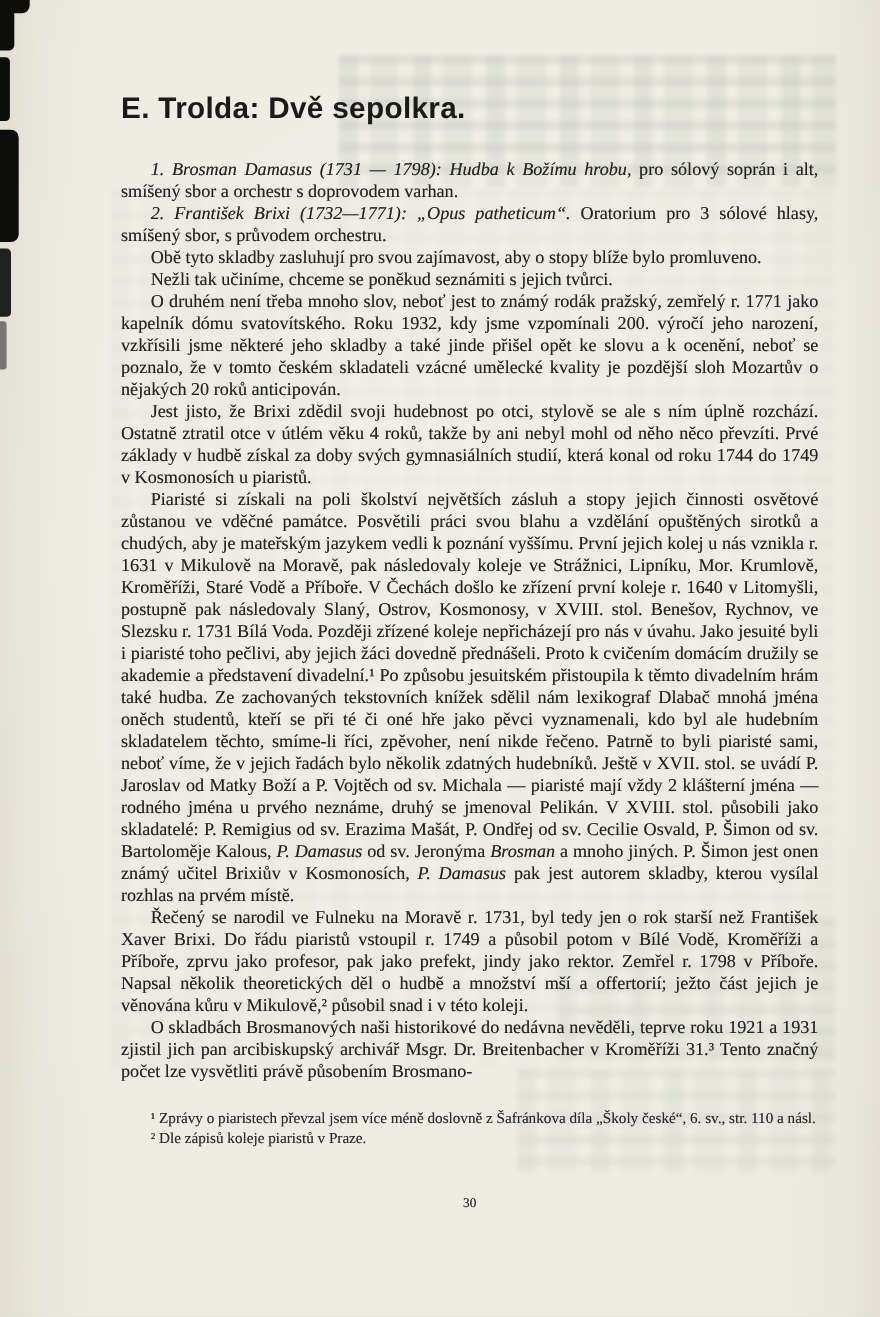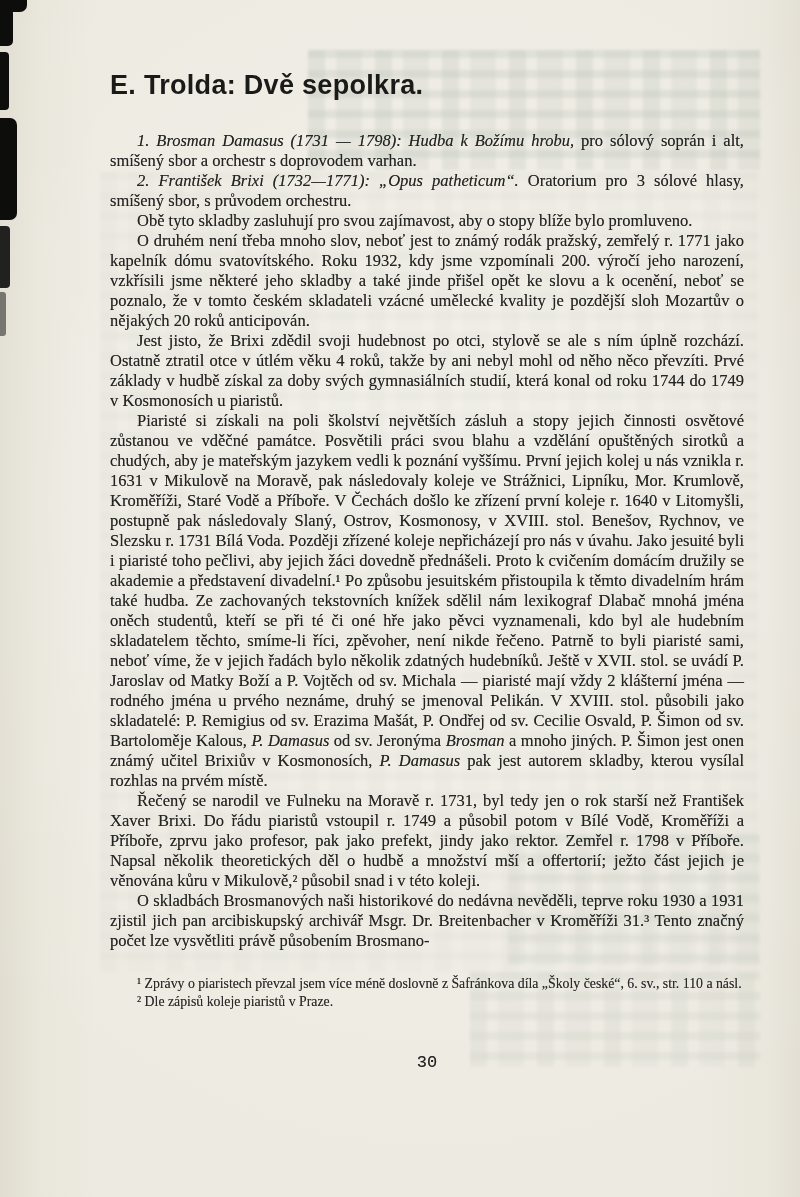--- a/index.html
+++ b/index.html
@@ -27,21 +27,21 @@
   .bleed-foot{left:470px;top:972px;width:290px;height:95px;opacity:.22;}
   
   .mark{position:absolute;left:0;background:#0d0d0c;filter:blur(.6px);}
   .mark-1{top:0;width:27px;height:12px;border-radius:0 0 7px 0;}
   .mark-2{top:8px;width:13px;height:38px;border-radius:0 5px 5px 0;}
   .mark-3{top:52px;width:9px;height:58px;border-radius:0 4px 4px 0;}
   .mark-4{top:118px;width:17px;height:102px;border-radius:0 7px 7px 0;}
   .mark-5{top:226px;width:10px;height:62px;border-radius:0 4px 4px 0;opacity:.9;}
   .mark-6{top:292px;width:6px;height:44px;border-radius:0 3px 3px 0;opacity:.5;}
 
-  .content{position:absolute;left:110px;top:70px;width:634px;}
+  .content{position:absolute;left:110px;top:83px;width:634px;}
   .title{
     font-family:"Liberation Sans",sans-serif;
     font-size:27px;font-weight:700;letter-spacing:.3px;
     color:#1a1a19;margin:0 0 30px 0;
   }
   .body-text p{
     font-family:"Liberation Serif",serif;
     font-size:16.5px;line-height:20px;color:#242423;
     margin:0;text-indent:27px;text-align:justify;
     text-shadow:0 0 .3px rgba(45,45,45,.55);
@@ -50,22 +50,22 @@
   .r-i{font-style:italic;}
   .r-bi{font-style:italic;font-weight:400;}
   .footnotes{margin-top:24px;}
   .footnotes p{
     font-family:"Liberation Serif",serif;
     font-size:13.8px;line-height:18px;color:#292928;
     margin:0;text-indent:27px;text-align:justify;
     text-shadow:0 0 .3px rgba(45,45,45,.5);
   }
   .page-num{
-    font-family:Liberation Mono, monospace;
-    font-size:17px;color:#242423;text-align:center;margin-top:42px;
+    font-family:Liberation Serif, serif;
+    font-size:12px;color:#242423;text-align:center;margin-top:42px;
     text-shadow:0 0 .3px rgba(45,45,45,.55);
   }
 </style>
 </head>
 <body>
 
 <div class="page">
 
   <div class="bleed bleed-top"></div>
   <div class="bleed bleed-col"></div>
@@ -78,25 +78,26 @@
   <div class="mark mark-4"></div>
   <div class="mark mark-5"></div>
   <div class="mark mark-6"></div>
 
   <div class="content">
     <h1 class="title">E. Trolda: Dvě sepolkra.</h1>
     <div class="body-text" id="article-body">
         <p><span class="r-i">1. Brosman Damasus (1731 — 1798): </span><span class="r-bi">Hudba k Božímu hrobu,</span><span class="r-n"> pro sólový soprán i alt, smíšený sbor a orchestr s doprovodem varhan.</span></p>
         <p><span class="r-i">2. František Brixi (1732—1771): </span><span class="r-bi">„Opus patheticum“.</span><span class="r-n"> Oratorium pro 3 sólové hlasy, smíšený sbor, s průvodem orchestru.</span></p>
         <p><span class="r-n">Obě tyto skladby zasluhují pro svou zajímavost, aby o stopy blíže bylo promluveno.</span></p>
+        <p><span class="r-n">Nežli tak učiníme, chceme se poněkud seznámiti s jejich tvůrci.</span></p>
         <p><span class="r-n">O druhém není třeba mnoho slov, neboť jest to známý rodák pražský, zemřelý r. 1771 jako kapelník dómu svatovítského. Roku 1932, kdy jsme vzpomínali 200. výročí jeho narození, vzkřísili jsme některé jeho skladby a také jinde přišel opět ke slovu a k ocenění, neboť se poznalo, že v tomto českém skladateli vzácné umělecké kvality je pozdější sloh Mozartův o nějakých 20 roků anticipován.</span></p>
         <p><span class="r-n">Jest jisto, že Brixi zdědil svoji hudebnost po otci, stylově se ale s ním úplně rozchází. Ostatně ztratil otce v útlém věku 4 roků, takže by ani nebyl mohl od něho něco převzíti. Prvé základy v hudbě získal za doby svých gymnasiálních studií, která konal od roku 1744 do 1749 v Kosmonosích u piaristů.</span></p>
         <p><span class="r-n">Piaristé si získali na poli školství největších zásluh a stopy jejich činnosti osvětové zůstanou ve vděčné památce. Posvětili práci svou blahu a vzdělání opuštěných sirotků a chudých, aby je mateřským jazykem vedli k poznání vyššímu. První jejich kolej u nás vznikla r. 1631 v Mikulově na Moravě, pak následovaly koleje ve Strážnici, Lipníku, Mor. Krumlově, Kroměříži, Staré Vodě a Příboře. V Čechách došlo ke zřízení první koleje r. 1640 v Litomyšli, postupně pak následovaly Slaný, Ostrov, Kosmonosy, v XVIII. stol. Benešov, Rychnov, ve Slezsku r. 1731 Bílá Voda. Později zřízené koleje nepřicházejí pro nás v úvahu. Jako jesuité byli i piaristé toho pečlivi, aby jejich žáci dovedně přednášeli. Proto k cvičením domácím družily se akademie a představení divadelní.¹ Po způsobu jesuitském přistoupila k těmto divadelním hrám také hudba. Ze zachovaných tekstovních knížek sdělil nám lexikograf Dlabač mnohá jména oněch studentů, kteří se při té či oné hře jako pěvci vyznamenali, kdo byl ale hudebním skladatelem těchto, smíme-li říci, zpěvoher, není nikde řečeno. Patrně to byli piaristé sami, neboť víme, že v jejich řadách bylo několik zdatných hudebníků. Ještě v XVII. stol. se uvádí P. Jaroslav od Matky Boží a P. Vojtěch od sv. Michala — piaristé mají vždy 2 klášterní jména — rodného jména u prvého neznáme, druhý se jmenoval Pelikán. V XVIII. stol. působili jako skladatelé: P. Remigius od sv. Erazima Mašát, P. Ondřej od sv. Cecilie Osvald, P. Šimon od sv. Bartoloměje Kalous, </span><span class="r-i">P. Damasus</span><span class="r-n"> od sv. Jeronýma </span><span class="r-i">Brosman</span><span class="r-n"> a mnoho jiných. P. Šimon jest onen známý učitel Brixiův v Kosmonosích, </span><span class="r-i">P. Damasus</span><span class="r-n"> pak jest autorem skladby, kterou vysílal rozhlas na prvém místě.</span></p>
         <p><span class="r-n">Řečený se narodil ve Fulneku na Moravě r. 1731, byl tedy jen o rok starší než František Xaver Brixi. Do řádu piaristů vstoupil r. 1749 a působil potom v Bílé Vodě, Kroměříži a Příboře, zprvu jako profesor, pak jako prefekt, jindy jako rektor. Zemřel r. 1798 v Příboře. Napsal několik theoretických děl o hudbě a množství mší a offertorií; ježto část jejich je věnována kůru v Mikulově,² působil snad i v této koleji.</span></p>
-        <p><span class="r-n">O skladbách Brosmanových naši historikové do nedávna nevěděli, teprve roku 1930 a 1931 zjistil jich pan arcibiskupský archivář Msgr. Dr. Breitenbacher v Kroměříži 31.³ Tento značný počet lze vysvětliti právě působením Brosmano-</span></p>
+        <p><span class="r-n">O skladbách Brosmanových naši historikové do nedávna nevěděli, teprve roku 1921 a 1931 zjistil jich pan arcibiskupský archivář Msgr. Dr. Breitenbacher v Kroměříži 31.³ Tento značný počet lze vysvětliti právě působením Brosmano-</span></p>
       </div>
     <div class="footnotes" id="footnotes">
         <p>¹ Zprávy o piaristech převzal jsem více méně doslovně z Šafránkova díla „Školy české“, 6. sv., str. 110 a násl.</p>
         <p>² Dle zápisů koleje piaristů v Praze.</p>
       </div>
     <div class="page-num">30</div>
   </div>
 
 </div>
 

